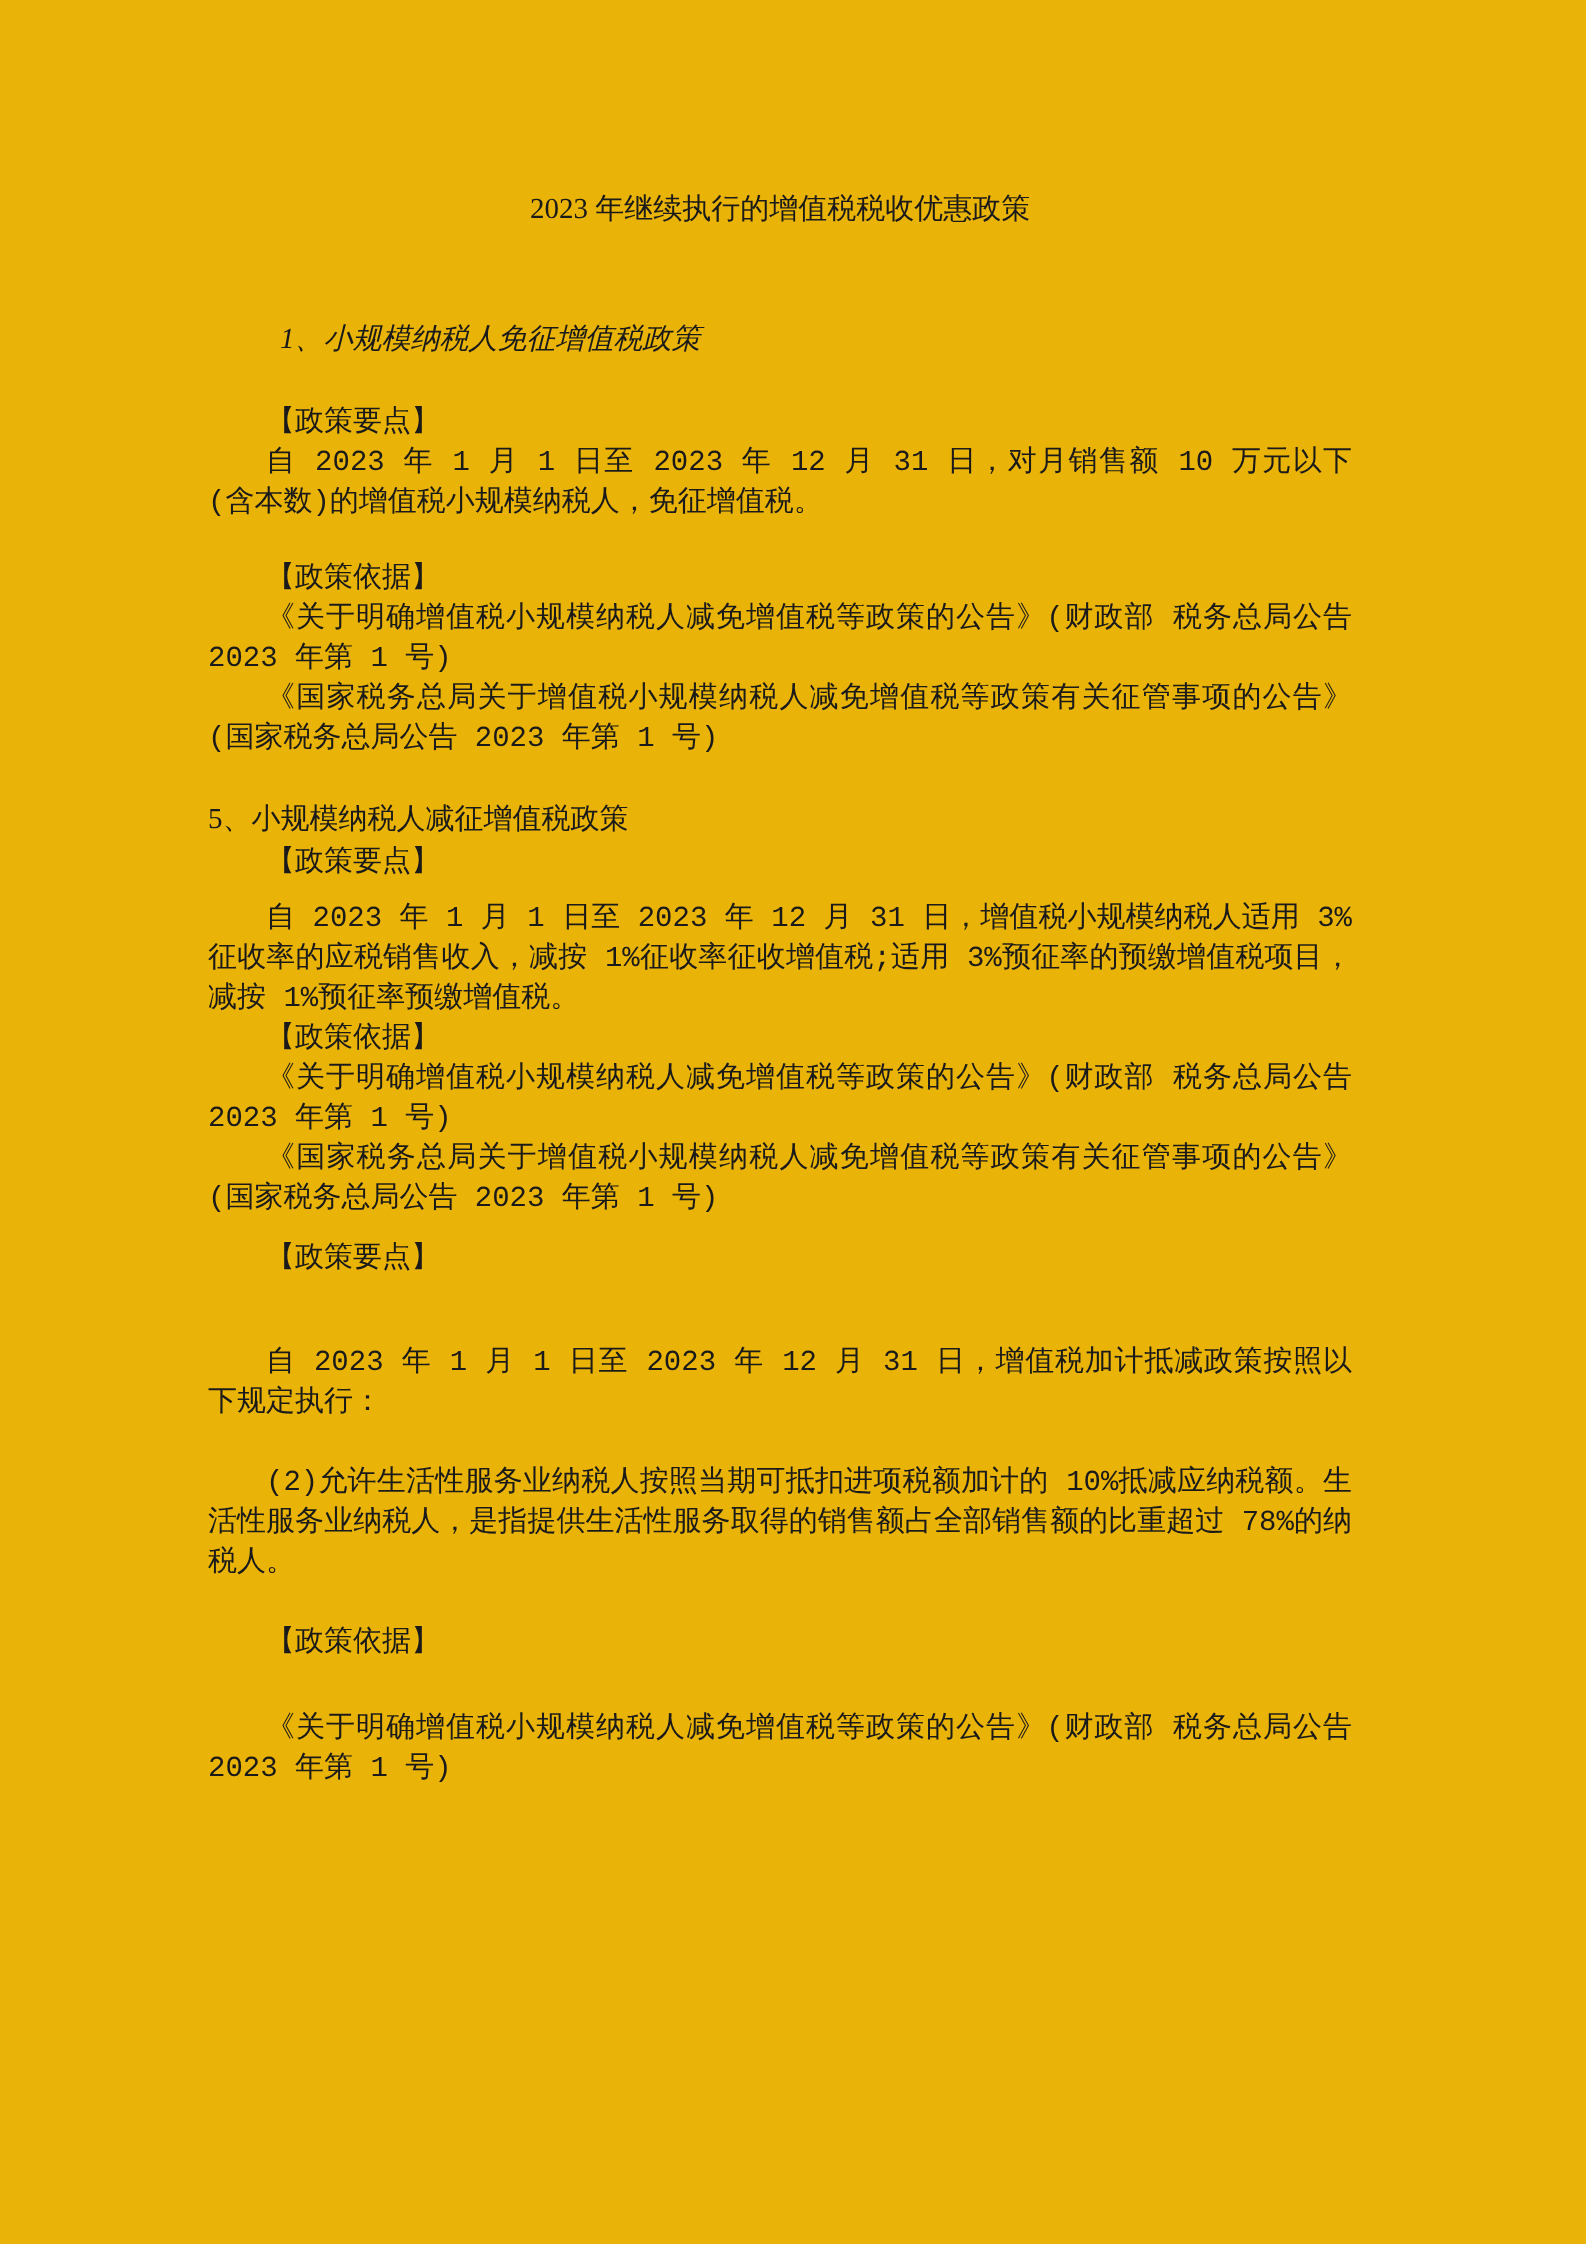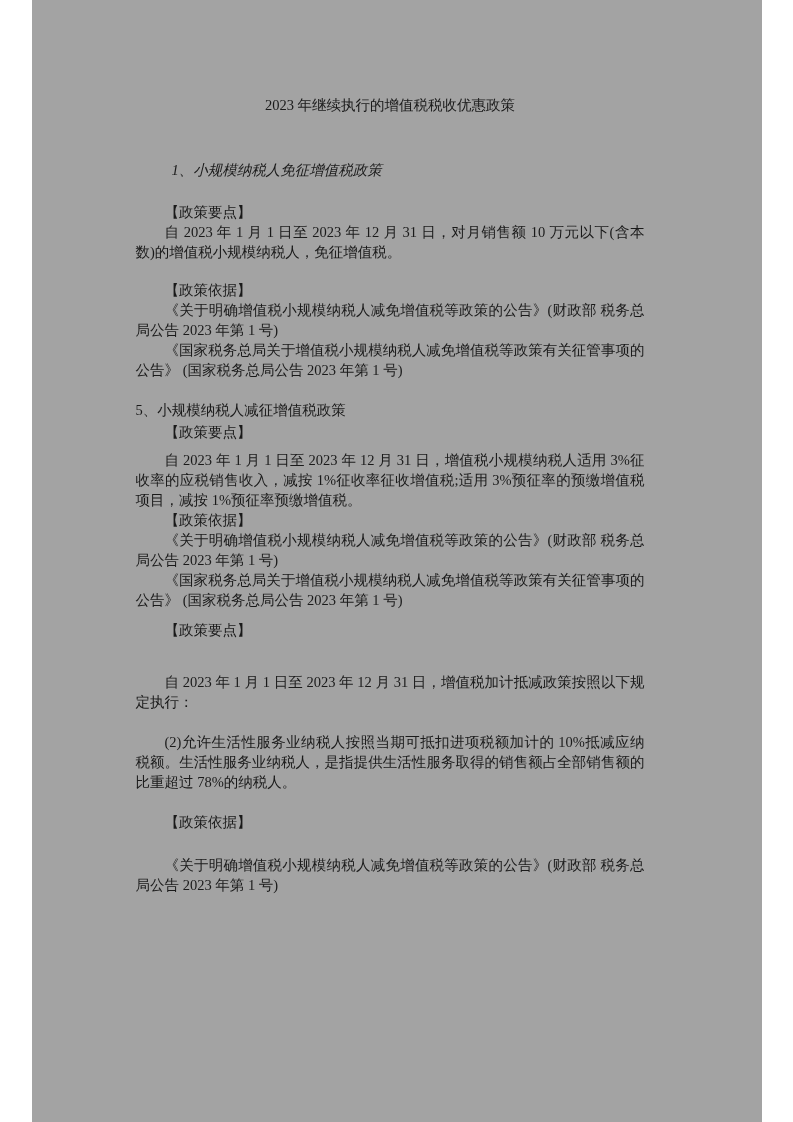--- a/index.html
+++ b/index.html
@@ -2,24 +2,24 @@
 <html><head>
 <meta charset="utf-8">
 <style>
   html, body {
     margin: 0;
     padding: 0;
     background: #ffffff;
   }
   .page {
     position: relative;
-    width: 730px;
+    width: 793px;
     height: 1122px;
     margin: 0 auto;
-    background: #a3a3a3;
+    background: #eab308;
     color: #1a1a1a;
     box-sizing: border-box;
     padding: 95px 117px 0 104px;
     font-family: "Liberation Serif", "DejaVu Serif", serif;
     font-size: 14.5px;
     line-height: 20px;
     overflow: hidden;
   }
   .page p {
     margin: 0;
@@ -27,20 +27,21 @@
   }
   .doc-title {
     margin: 0;
     font-size: 14.5px;
     font-weight: normal;
     line-height: 20px;
     text-align: center;
   }
   .indent {
     text-indent: 29px;
+    font-family: Liberation Mono, monospace;
   }
   .item-indent {
     padding-left: 36px;
     font-style: italic;
   }
 </style>
 </head>
 <body>
 
 <div class="page">

